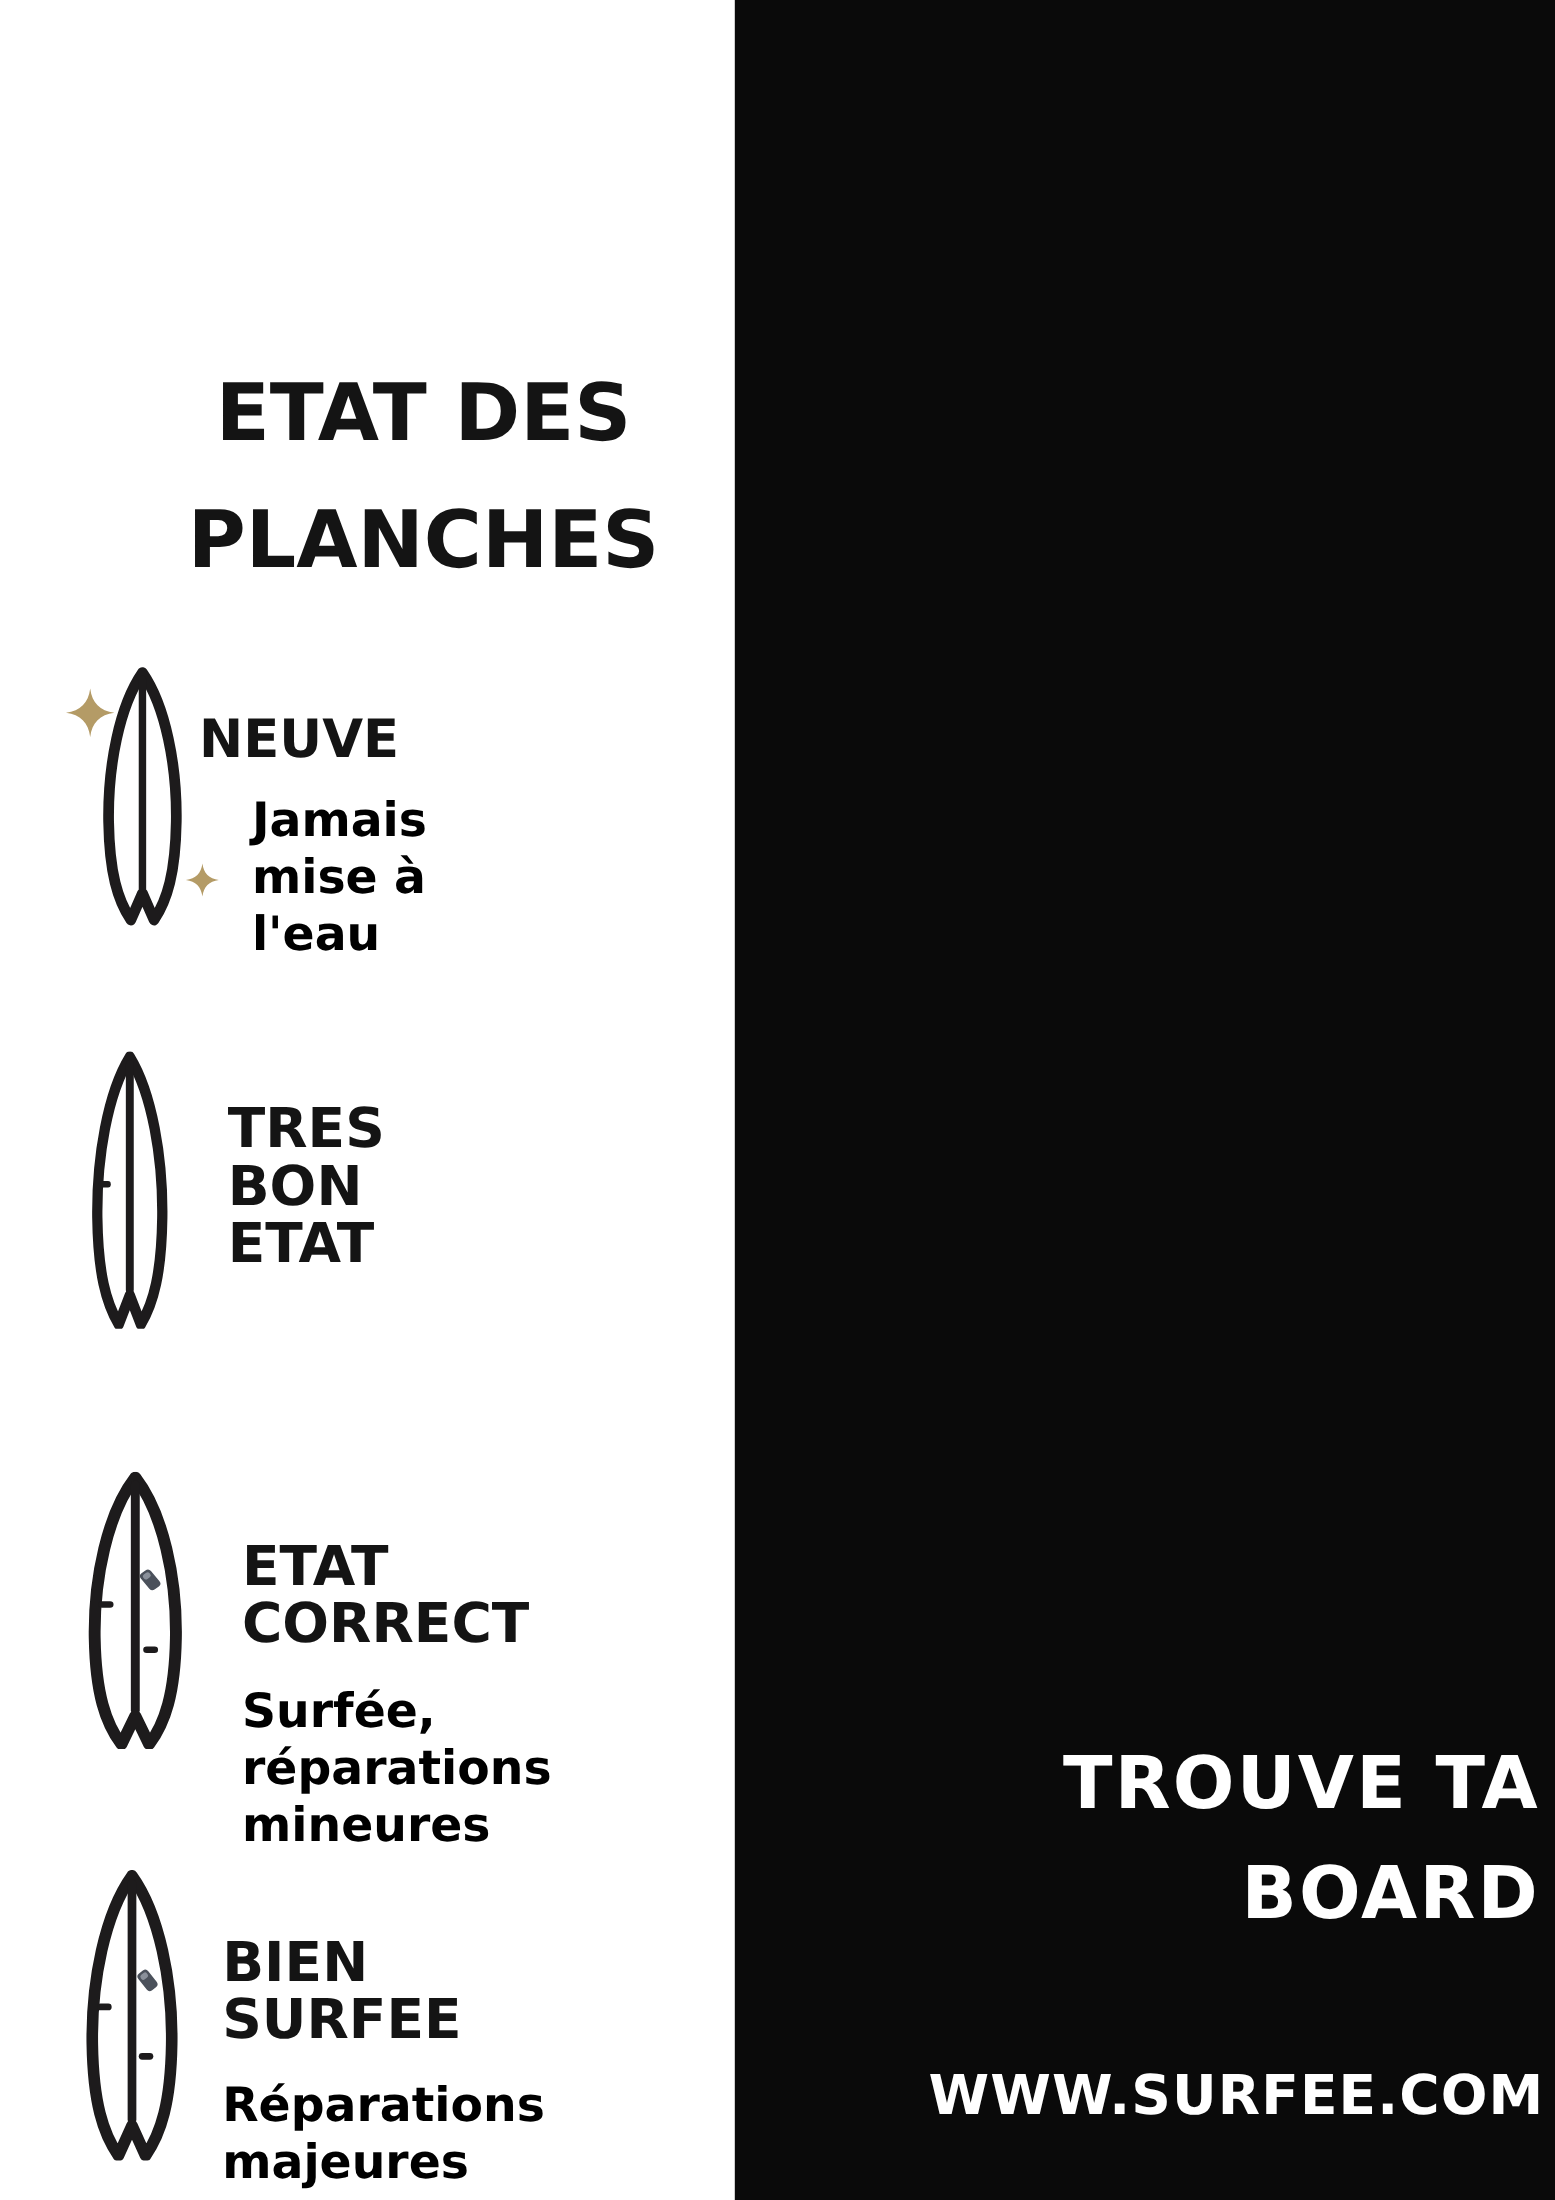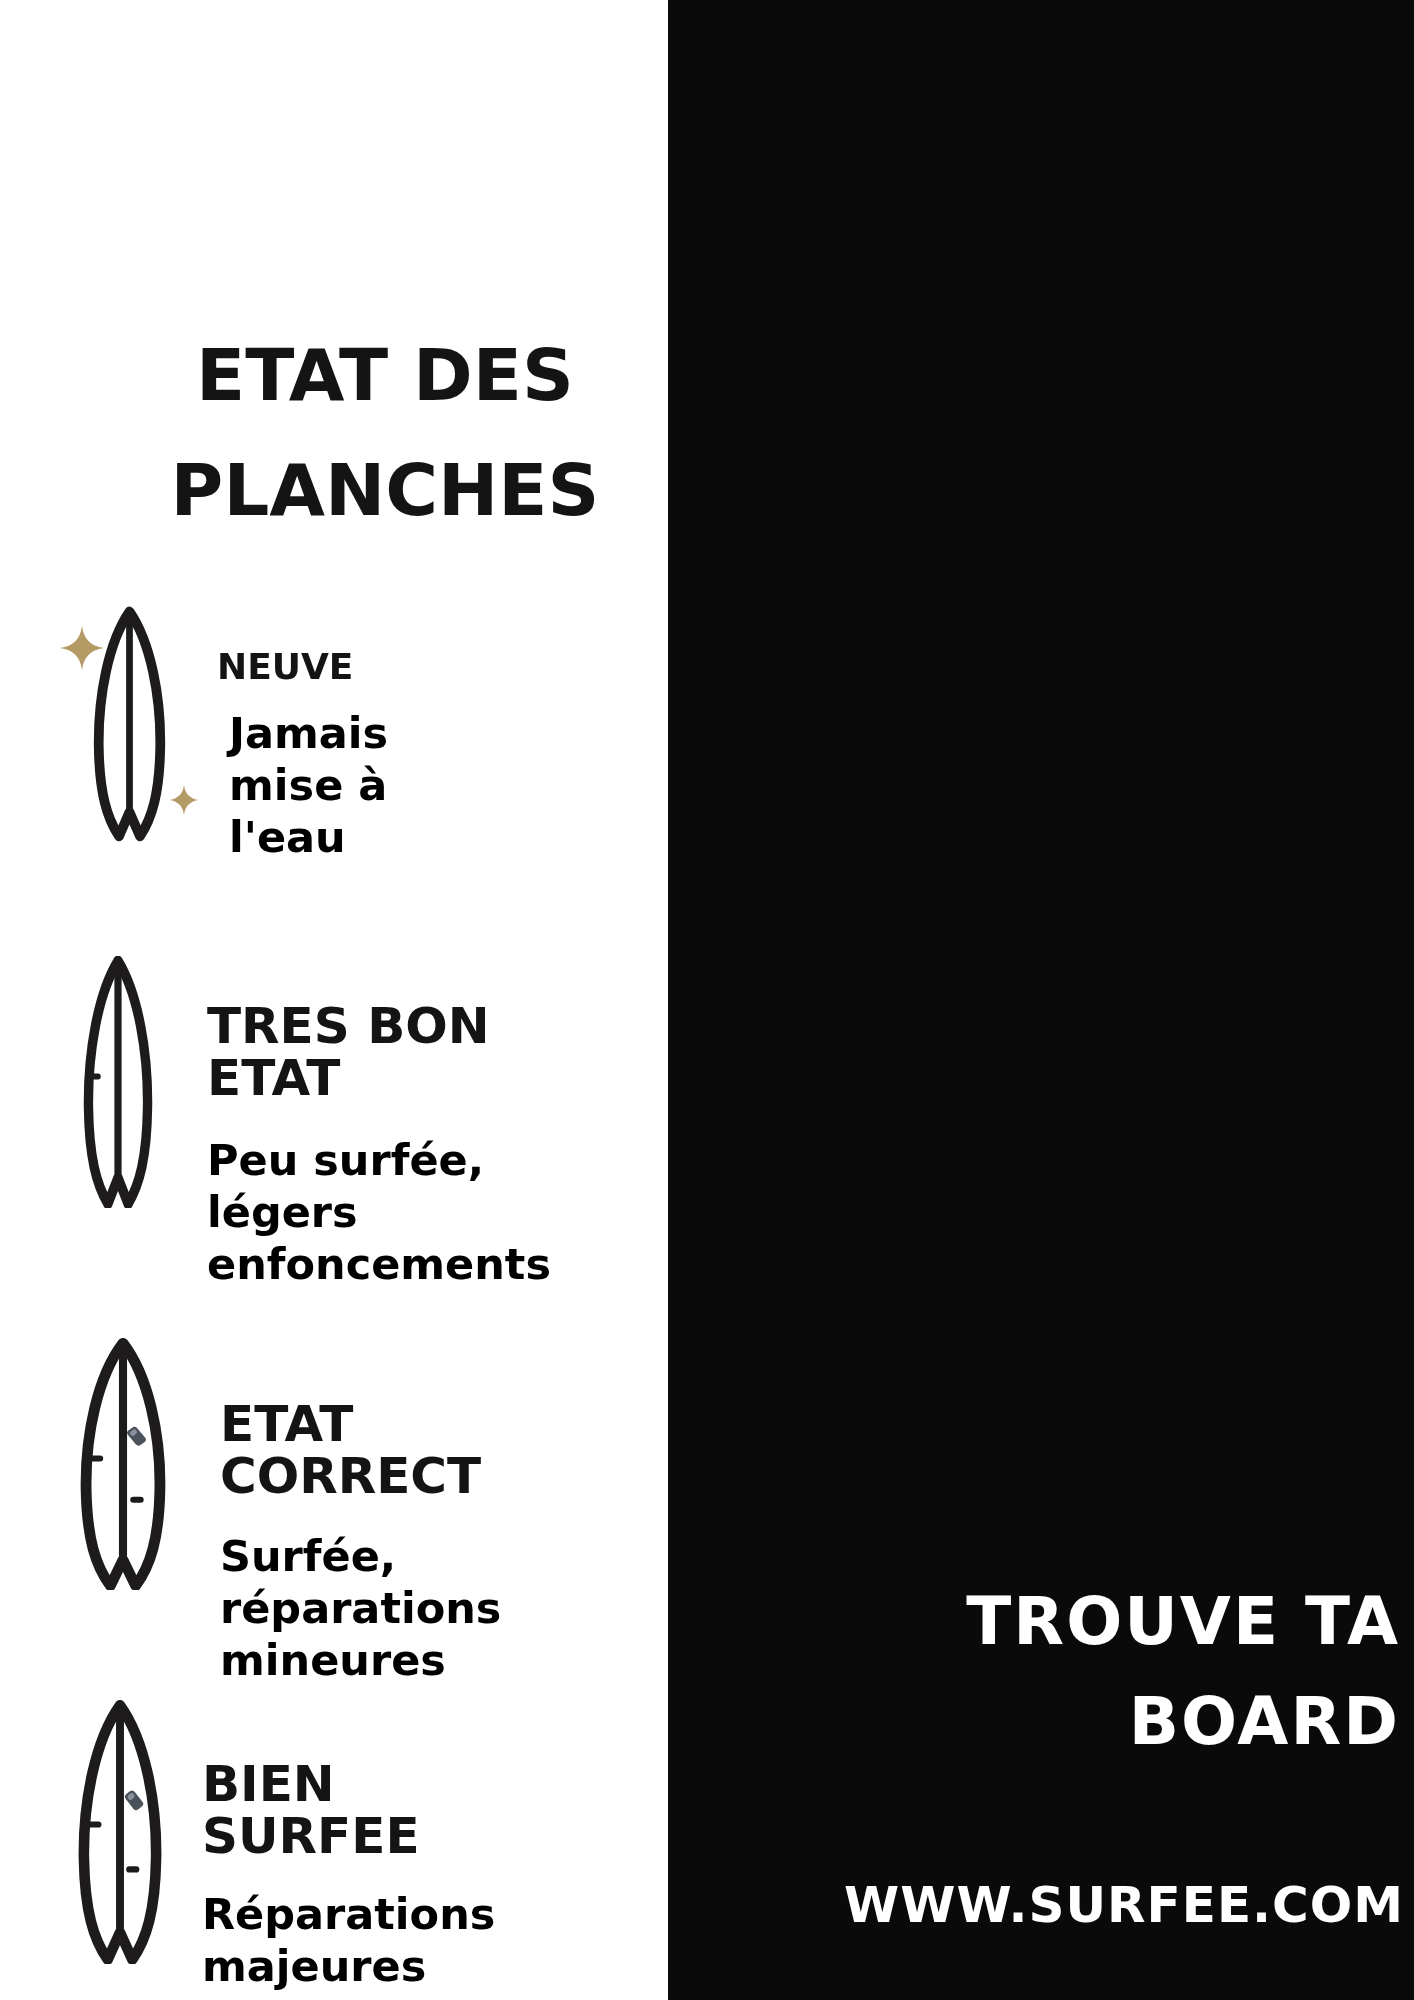--- a/index.html
+++ b/index.html
@@ -14,21 +14,21 @@
   }
   .title {
     position:absolute; left:120px; top:318px; width:530px;
     text-align:center; font-weight:bold; font-size:72px;
     line-height:115px; letter-spacing:0px; color:#141414;
   }
   .section { position:absolute; }
   .icon-wrap { position:absolute; }
   .txt { position:absolute; }
   .heading { font-weight:bold; font-size:50px; line-height:1.04; letter-spacing:0px; color:#141414; }
-  .heading.lg { font-size:36px;margin-left:36px; }
+  .heading.lg { font-size:48px; }
   .desc {
     font-weight:bold; font-size:43px; line-height:52px;
     max-width:420px; color:#000000;
   }
   .desc.indent { margin-left:48px; }
   .mt1 { margin-top:22px; }
   .mt2 { margin-top:30px; }
   .mt3 { margin-top:28px; }
   .mt4 { margin-top:26px; }
   .panel-headline {
@@ -79,21 +79,20 @@
       <svg width="72" height="252" viewBox="0 0 100 300" preserveAspectRatio="none">
         <g fill="none" stroke="#1d1b1c" stroke-width="13" stroke-linejoin="round" stroke-linecap="round">
           <path d="M50 6 C22 45 8 115 9 180 C10 240 20 272 36 295 L50 264 L64 295 C80 272 90 240 91 180 C92 115 78 45 50 6 Z"></path>
           <path d="M50 14 L50 258" stroke-width="10"></path>
         </g>
         <rect x="11" y="140" width="15" height="7" rx="3.5" fill="#1d1b1c"></rect>
       </svg>
     </div>
     <div class="txt" style="left:183px; top:1000px;">
       <div class="heading">TRES BON ETAT</div>
-      <div class="desc mt2" style="max-width:380px;">Peu surfée, légers enfoncements</div>
     </div>
   </div>
 
   <div class="section">
     <div class="icon-wrap" style="left:54px; top:1338px;">
       <svg width="90" height="252" viewBox="0 0 100 300" preserveAspectRatio="none">
         <g fill="none" stroke="#1d1b1c" stroke-width="12" stroke-linejoin="round" stroke-linecap="round">
           <path d="M50 6 C22 45 8 115 9 180 C10 240 20 272 36 295 L50 264 L64 295 C80 272 90 240 91 180 C92 115 78 45 50 6 Z"></path>
           <path d="M50 14 L50 258" stroke-width="9"></path>
         </g>

